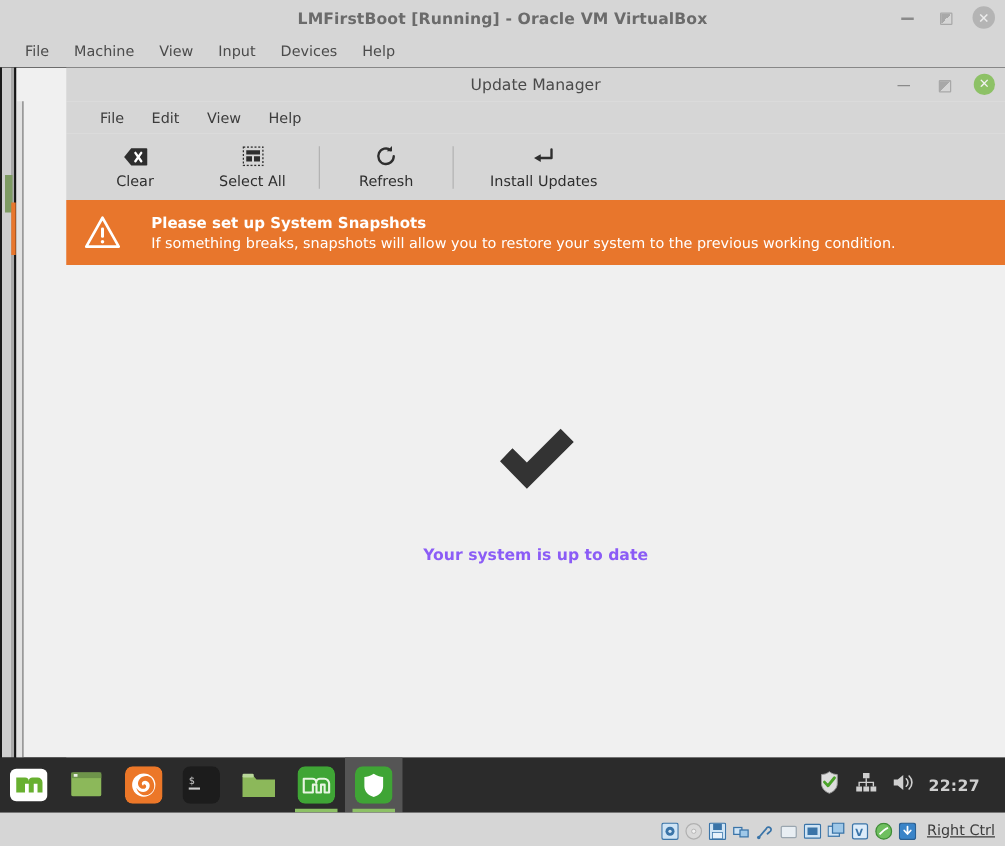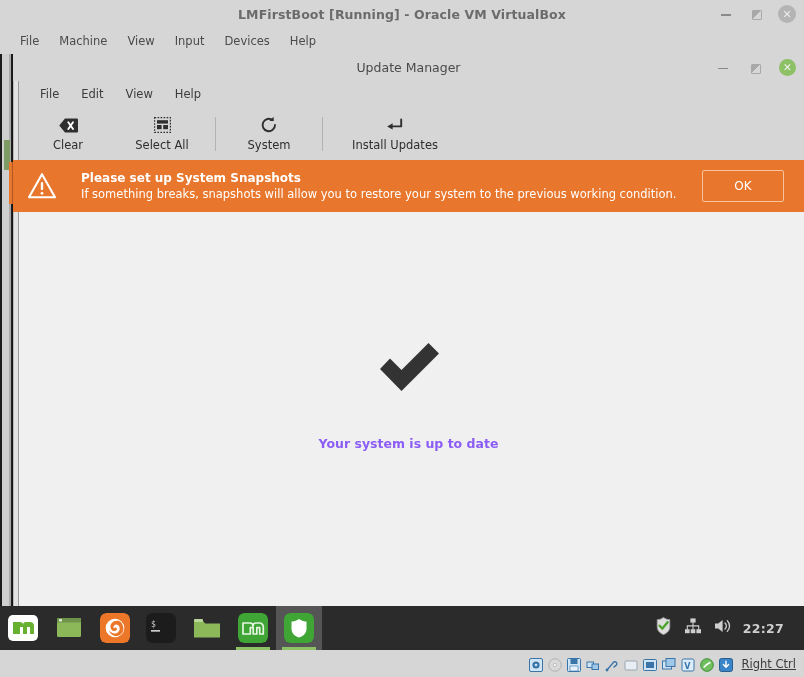--- a/index.html
+++ b/index.html
@@ -66,20 +66,21 @@
   .bg-sliver-orange {
     position: absolute; left: 9px; top: 108px; width: 5px; height: 42px;
     background: #e8762c;
   }
 
   
   .um-win {
     position: absolute; left: 13px; top: 0px; width: 791px; height: 552px;
     background: #f0f0f0;
     box-shadow: 0 0 0 1px rgba(0,0,0,.25);
+    padding-left: 40px;
   }
   .um-titlebar {
     height: 27px; background: #d6d6d6; position: relative;
     display: flex; align-items: center; justify-content: center;
   }
   .um-title { font-size: 12.5px; color: #4a4a4a; }
   .um-wctrls {
     position: absolute; right: 8px; top: 0; height: 27px;
     display: flex; align-items: center; gap: 16px;
   }
@@ -244,21 +245,21 @@
 
         <div class="tb-sep"></div>
 
         <div class="tb-item">
           <div class="tb-ico">
             <svg width="18" height="18" viewBox="0 0 18 18" aria-hidden="true">
               <path d="M15 9 A6.2 6.2 0 1 1 12.6 4.1" fill="none" stroke="#2e2e2e" stroke-width="1.9" stroke-linecap="round"></path>
               <path d="M13.6 0.8 L13.6 5.0 L9.4 5.0 Z" fill="#2e2e2e"></path>
             </svg>
           </div>
-          <div class="tb-lbl">System</div>
+          <div class="tb-lbl">Refresh</div>
         </div>
 
         <div class="tb-sep"></div>
 
         <div class="tb-item wide">
           <div class="tb-ico">
             <svg width="18" height="15" viewBox="0 0 18 15" aria-hidden="true">
               <path d="M15.2 1.5 L15.2 8.4 L4.6 8.4" fill="none" stroke="#2e2e2e" stroke-width="1.9" stroke-linecap="round" stroke-linejoin="round"></path>
               <path d="M1.2 8.4 L6.6 5.3 L6.6 11.5 Z" fill="#2e2e2e"></path>
             </svg>
@@ -273,21 +274,20 @@
           <svg width="30" height="30" viewBox="0 0 30 30" aria-hidden="true">
             <path d="M15 3.2 L28 26.3 H2 Z" fill="none" stroke="#ffffff" stroke-width="2.1" stroke-linejoin="round"></path>
             <rect x="13.8" y="11" width="2.4" height="8.2" rx="1.1" fill="#ffffff"></rect>
             <circle cx="15" cy="22.3" r="1.4" fill="#ffffff"></circle>
           </svg>
         </div>
         <div class="banner-texts">
           <div class="banner-title">Please set up System Snapshots</div>
           <div class="banner-sub">If something breaks, snapshots will allow you to restore your system to the previous working condition.</div>
         </div>
-        <button class="banner-ok">OK</button>
       </div>
 
       <div class="um-content">
         <div class="check-wrap">
           <svg width="74" height="74" viewBox="0 0 74 74" aria-hidden="true">
             <path d="M8 41 L18 30.5 L29.5 42 L56.5 15 L67 25.5 L29.5 63 Z" fill="#333333"></path>
           </svg>
         </div>
         <div class="uptodate-text">Your system is up to date</div>
       </div>

